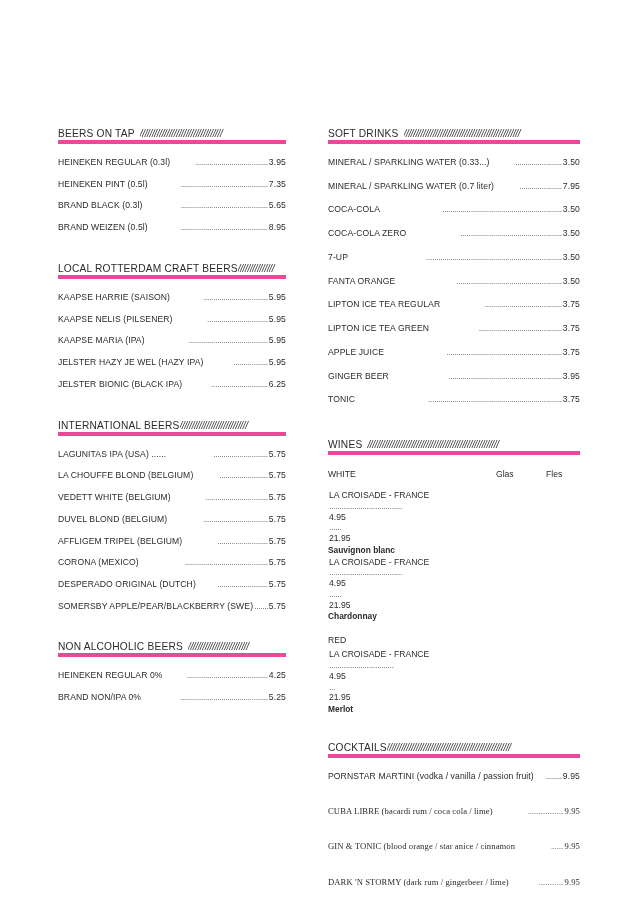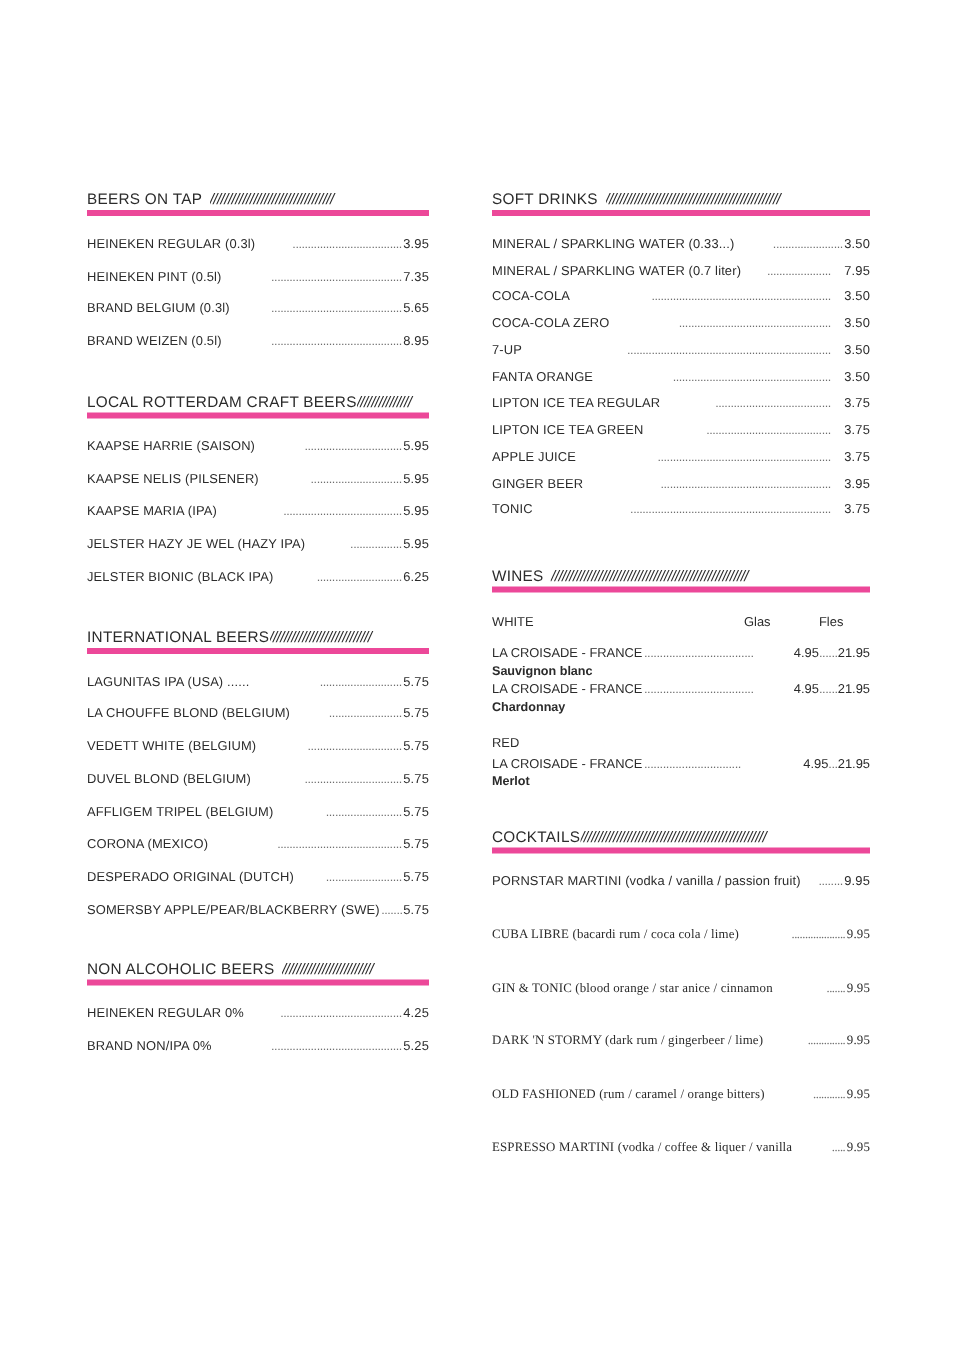--- a/index.html
+++ b/index.html
@@ -75,21 +75,21 @@
     flex: 1 1 auto;
     overflow: hidden;
     margin: 0 1px;
     color: #6e6e6e;
     letter-spacing: -0.3px;
     font-size: 8.4px;
   }
   .row .price { flex: 0 0 auto; }
 
   .spaced .row + .row { margin-top: 11px; }
-  .dense  .row + .row { margin-top: 7px; gap: 8px; }
+  .dense  .row + .row { margin-top: 13px; }
 
   
   .wine-colhead {
     display: flex;
     font-size: 8.6px;
     color: #2b2b2b;
     margin-top: 14px;
     margin-bottom: 13px;
   }
   .wine-colhead .wc-label { flex: 1 1 auto; }
@@ -102,20 +102,21 @@
     margin-bottom: 4px;
     color: #2b2b2b;
   }
   .wine-row {
     display: flex;
     align-items: baseline;
     font-size: 8.6px;
     line-height: 1.25;
     white-space: nowrap;
     color: #2b2b2b;
+    flex-direction: column;
   }
   .wine-row .name { flex: 0 0 auto; }
   .wine-row .lead {
     flex: 1 1 auto;
     overflow: hidden;
     color: #6e6e6e;
     letter-spacing: -0.3px;
     margin: 0 1px;
   }
   .wine-row .p-glas { flex: 0 0 auto; }
@@ -150,21 +151,21 @@
             <span class="name">HEINEKEN REGULAR (0.3l)</span>
             <span class="lead">....................................</span>
             <span class="price">3.95</span>
           </div>
           <div class="row">
             <span class="name">HEINEKEN PINT (0.5l)</span>
             <span class="lead">...........................................</span>
             <span class="price">7.35</span>
           </div>
           <div class="row">
-            <span class="name">BRAND BELGIUM (0.3l)</span>
+            <span class="name">BRAND BLACK (0.3l)</span>
             <span class="lead">...........................................</span>
             <span class="price">5.65</span>
           </div>
           <div class="row">
             <span class="name">BRAND WEIZEN (0.5l)</span>
             <span class="lead">...........................................</span>
             <span class="price">8.95</span>
           </div>
         </div>
       </div>

